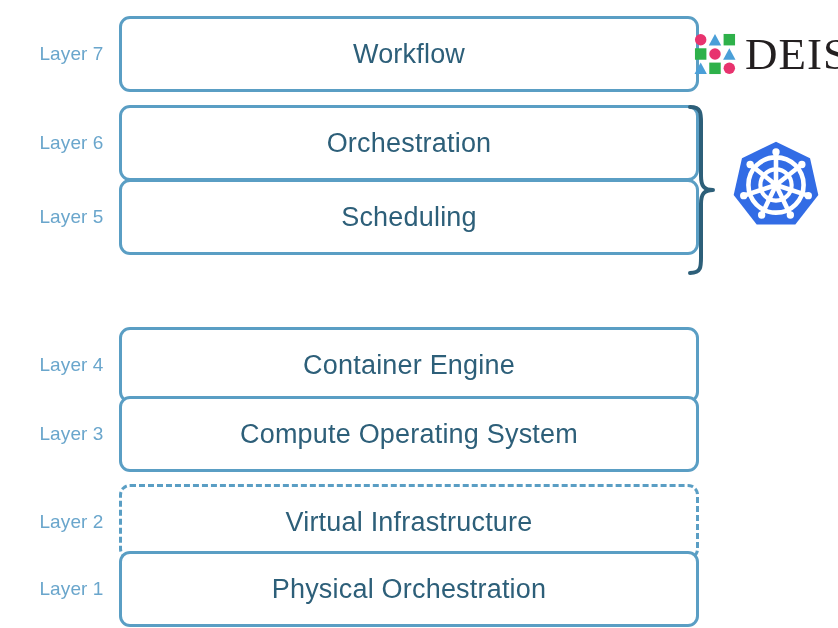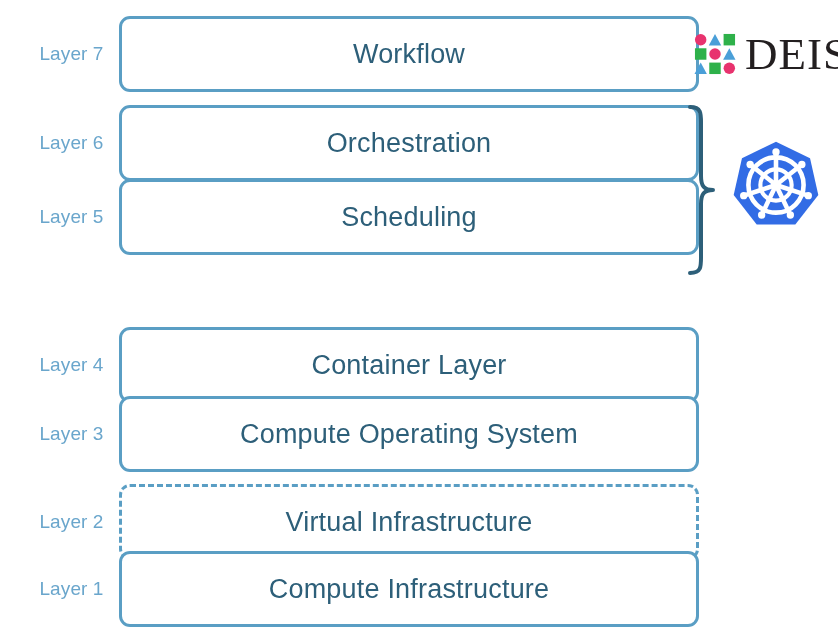--- a/index.html
+++ b/index.html
@@ -136,42 +136,42 @@
   <div class="layer-row" style="top:180px;">
     <div class="layer-label">Layer 5</div>
     <div class="layer-box">
       <span class="layer-box-text">Scheduling</span>
     </div>
   </div>
 
   <div class="layer-row" style="top:284px;margin-top:44px;">
     <div class="layer-label">Layer 4</div>
     <div class="layer-box">
-      <span class="layer-box-text">Container Layer</span>
+      <span class="layer-box-text">Container Engine</span>
     </div>
   </div>
 
   <div class="layer-row" style="top:365px;margin-top:32px;">
     <div class="layer-label">Layer 3</div>
     <div class="layer-box">
       <span class="layer-box-text">Compute Operating System</span>
     </div>
   </div>
 
   <div class="layer-row" style="top:485px;">
     <div class="layer-label">Layer 2</div>
     <div class="layer-box dashed">
       <span class="layer-box-text">Virtual Infrastructure</span>
     </div>
   </div>
 
   <div class="layer-row" style="top:552px;">
     <div class="layer-label">Layer 1</div>
     <div class="layer-box">
-      <span class="layer-box-text">Compute Infrastructure</span>
+      <span class="layer-box-text">Physical Orchestration</span>
     </div>
   </div>
 
   <div class="brace-wrap">
     <svg width="36" height="172" viewBox="0 0 36 172" fill="none">
       <path d="M2 3
                C14 3 13 10 13 22
                L13 72
                C13 82 16 86 25 86
                C16 86 13 90 13 100

